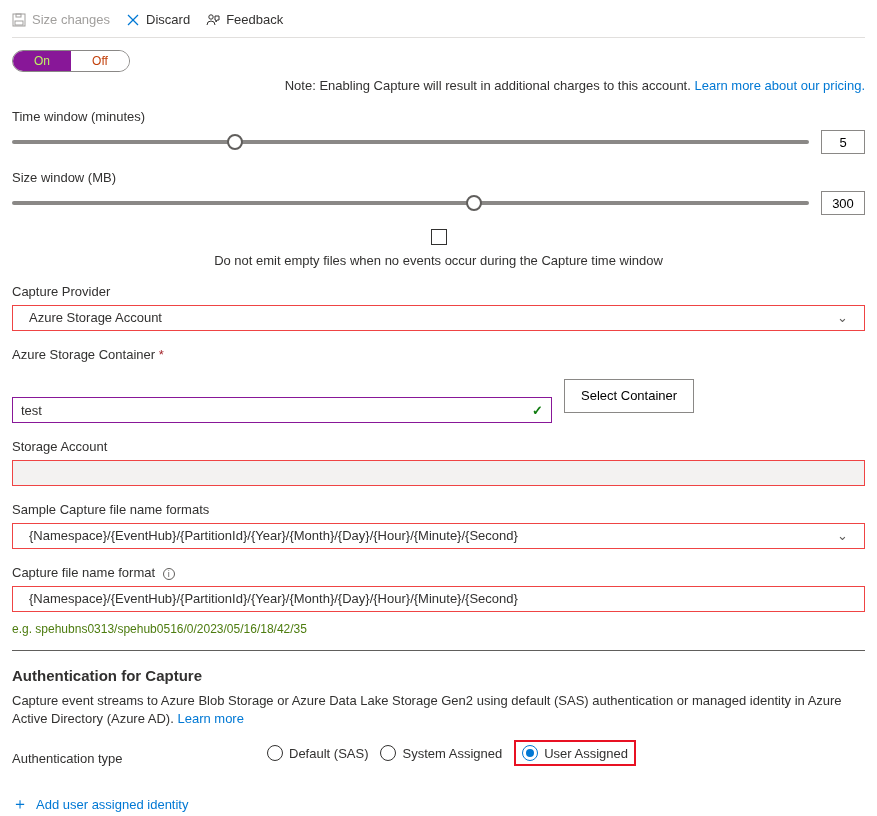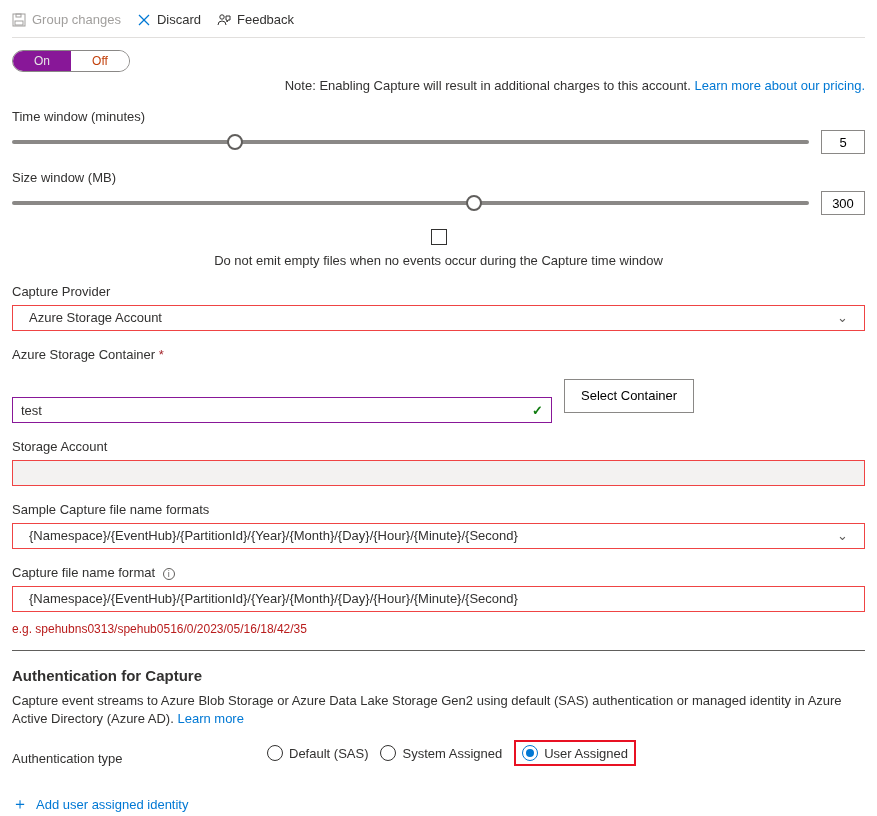--- a/index.html
+++ b/index.html
@@ -4,39 +4,39 @@
 <style>
   * { box-sizing: border-box; margin: 0; padding: 0; font-family: "Segoe UI", Arial, sans-serif; }
   body { background: #fff; color: #323130; font-size: 13px; padding: 8px 12px; width: 877px; }
   .toolbar { display: flex; gap: 16px; padding: 4px 0 10px; border-bottom: 1px solid #e1dfdd; }
   .toolbar-btn { display: flex; align-items: center; gap: 6px; font-size: 13px; cursor: pointer; }
   .toolbar-btn.disabled { color: #a19f9d; cursor: default; }
   .toolbar-btn .icon { width: 14px; height: 14px; display:inline-flex; align-items:center; justify-content:center;}
   .toggle-row { display: flex; align-items: center; margin-top: 12px; }
   .toggle { width: 118px; height: 22px; border:1px solid #8a8886; border-radius: 11px; display:flex; overflow:hidden; cursor:pointer;}
   .toggle .half { flex:1; display:flex; align-items:center; justify-content:center; font-size:12px;}
-  .toggle .on { background:#881798; color:#e5e5e5; }
+  .toggle .on { background:#881798; color:#bef264; }
   .toggle .off { background:#fff; color:#c2410c;}
   .note { font-size:13px; color:#323130; text-align:right; margin-top:6px; }
   .note a { color:#0078d4; text-decoration:none; }
   .field-label { font-size:13px; margin-top:16px; margin-bottom:6px; display:block; }
   .slider-row { display:flex; align-items:center; gap:12px; }
   .slider-track { position:relative; flex:1; height:4px; background:#8a8886; border-radius:2px; }
   .slider-thumb { position:absolute; top:50%; width:16px; height:16px; background:#fff; border:2px solid #605e5c; border-radius:50%; transform:translate(-50%,-50%); }
   .slider-val { width:44px; height:24px; border:1px solid #8a8886; text-align:center; font-size:13px; padding:2px; }
   .checkbox-row { display:flex; align-items:center; gap:8px; margin-top:14px;flex-direction:column; }
   .checkbox { width:16px; height:16px; border:1px solid #323130; }
   .select-box, .text-box { width:100%; height:26px; border:1px solid #ef4444; padding:4px 16px; font-size:13px; display:flex; justify-content:space-between; background:#fff; }
   .select-box .chev { color:#605e5c; }
   .text-box.readonly { background:#f3f2f1; color:#605e5c; }
   .container-row { display:flex; gap:12px; align-items:center; }
   .container-input { flex:0 0 540px; height:26px; border:1px solid #881798; display:flex; align-items:center; justify-content:space-between; padding:4px 8px;margin-top:29px; }
   .check-icon { color:#107c10; font-weight:bold; }
   .select-container-btn { height:34px; border:1px solid #8a8886; padding:0 16px; background:#fff; cursor:pointer; font-size:13px; }
-  .example { font-size:12px; color:#b91c1c; margin-top:10px; }
+  .example { font-size:12px; color:#4d7c0f; margin-top:10px; }
   hr.sep { border:none; border-top:1px solid #605e5c; margin-top:14px; }
   h3.section { font-size:15px; font-weight:600; margin-top:16px; }
   .desc { font-size:13px; margin-top:8px; line-height:1.4; }
   .desc a { color:#0078d4; text-decoration:none; }
   .auth-row { display:flex; align-items:flex-end; margin-top:12px; }
   .auth-label { width:255px; font-size:13px; }
   .radio-group { display:flex; align-items:center; gap:12px; }
   .radio-opt { display:flex; align-items:center; gap:6px; cursor:pointer; }
   .radio { width:16px; height:16px; border:1px solid #323130; border-radius:50%; display:flex; align-items:center; justify-content:center; }
   .radio.selected { border:1px solid #0078d4; }
@@ -56,21 +56,21 @@
 
 <div class="toolbar">
   <div class="toolbar-btn disabled">
     <span class="icon">
       <svg width="14" height="14" viewBox="0 0 14 14">
           <rect x="1" y="1" width="12" height="12" fill="none" stroke="#a19f9d"></rect>
           <rect x="3" y="8" width="8" height="4" fill="none" stroke="#a19f9d"></rect>
           <rect x="4" y="1" width="5" height="3" fill="none" stroke="#a19f9d"></rect>
         </svg>
     </span>
-    <span>Group changes</span>
+    <span>Size changes</span>
   </div>
   <div class="toolbar-btn">
     <span class="icon">
       <svg width="12" height="12" viewBox="0 0 12 12">
           <line x1="1" y1="1" x2="11" y2="11" stroke="#0078d4" stroke-width="1.2"></line>
           <line x1="11" y1="1" x2="1" y2="11" stroke="#0078d4" stroke-width="1.2"></line>
         </svg>
     </span>
     <span>Discard</span>
   </div>

